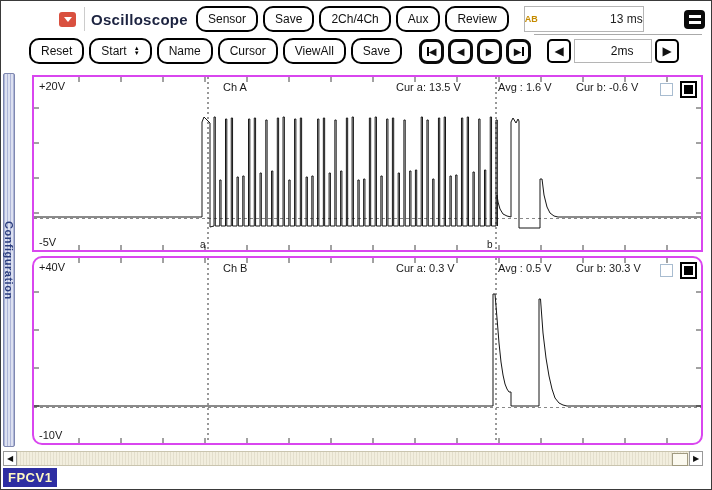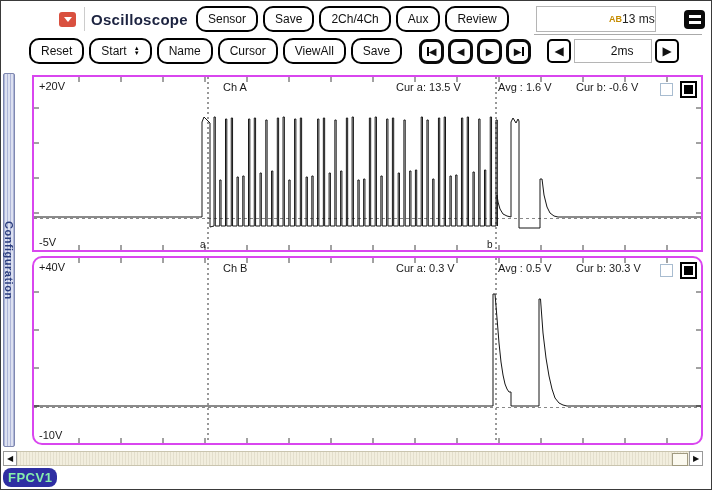--- a/index.html
+++ b/index.html
@@ -7,22 +7,22 @@
     box-sizing:border-box;font-family:"Liberation Sans",sans-serif;color:#111;overflow:hidden;}
   
   .row1{position:absolute;top:4px;left:10px;right:6px;height:28px;display:flex;align-items:center;padding-left:48px;}
   .row2{position:absolute;top:36px;left:28px;right:6px;height:28px;display:flex;align-items:center;}
   .app-icon{width:17px;height:15px;background:#d9503f;border-radius:3px;display:flex;align-items:center;justify-content:center;}
   .app-icon .tri{width:0;height:0;border-left:4px solid transparent;border-right:4px solid transparent;border-top:5px solid #fff;}
   .vsep{width:1px;height:24px;background:#ccc;margin:0 6px 0 8px;}
   .title{font-size:15px;font-weight:bold;color:#1c2340;letter-spacing:.3px;margin-right:8px;}
   .btn{display:inline-flex;align-items:center;justify-content:center;height:22px;border:2px solid #000;
     border-radius:10px;background:#fff;font-size:12px;color:#111;padding:0 10px;margin-right:5px;white-space:nowrap;cursor:default;}
-  .timer-box{display:flex;align-items:center;justify-content:flex-end;height:24px;width:118px;
-    border:1px solid #b5b5b5;background:#fff;font-size:12px;color:#222;margin-left:22px;}
+  .timer-box{display:flex;align-items:center;justify-content:space-between;height:24px;width:118px;
+    border:1px solid #b5b5b5;background:#fff;font-size:12px;color:#222;margin-left:10px;}
   .timer-icon{color:#c58b00;font-weight:bold;font-size:9px;line-height:8px;letter-spacing:0;}
   .menu-icon{margin-left:auto;width:21px;height:19px;background:#0a0a0a;border-radius:4px;display:flex;
     flex-direction:column;justify-content:center;gap:3px;align-items:center;}
   .menu-icon i{display:block;width:12px;height:3px;background:#fff;}
   .spin{display:flex;flex-direction:column;font-size:6px;line-height:5px;margin-left:7px;color:#000;}
   .pb{display:flex;align-items:center;gap:4px;margin-left:12px;}
   .pbtn{display:inline-flex;align-items:center;justify-content:center;width:25px;height:25px;
     border:3px solid #0a0a0a;border-radius:8px;background:#fff;font-size:10px;box-sizing:border-box;}
   .pbtn .bar{width:2px;height:9px;background:#000;}
   .tb{display:flex;align-items:center;margin-left:16px;gap:3px;}
@@ -51,22 +51,22 @@
   .sqbtn i{display:block;width:9px;height:9px;background:#000;}
   .cur-lab{position:absolute;bottom:0;font-size:10px;color:#1a1a1a;}
   .cur-a-lab{left:166px;} .cur-b-lab{left:453px;}
   
   .scroll{position:absolute;left:2px;top:450px;width:700px;height:15px;display:flex;align-items:stretch;}
   .sc-btn{width:14px;display:flex;align-items:center;justify-content:center;font-size:8px;background:#fff;
     border:1px solid #999;box-sizing:border-box;}
   .sc-track{flex:1;position:relative;background:#f2eede;border:1px solid #c9c4ae;border-left:none;border-right:none;
     background-image:repeating-linear-gradient(90deg,rgba(120,110,80,.12) 0 1px,transparent 1px 3px);}
   .sc-thumb{position:absolute;right:1px;top:1px;width:14px;height:11px;background:#fbf9ef;border:1px solid #a09a80;}
-  .status-tag{position:absolute;left:2px;top:467px;background:#2e2ea2;color:#86efac;font-size:13px;
-    font-weight:bold;padding:2px 5px;letter-spacing:.5px;border-radius:8px;}
+  .status-tag{position:absolute;left:2px;top:467px;background:#2e2ea2;color:#fef9c3;font-size:13px;
+    font-weight:bold;padding:2px 5px;letter-spacing:.5px;}
 </style>
 </head>
 <body>
 
 <div class="window">
 
   <div class="row1">
     <div class="app-icon">
         <div class="tri"></div>
       </div>

